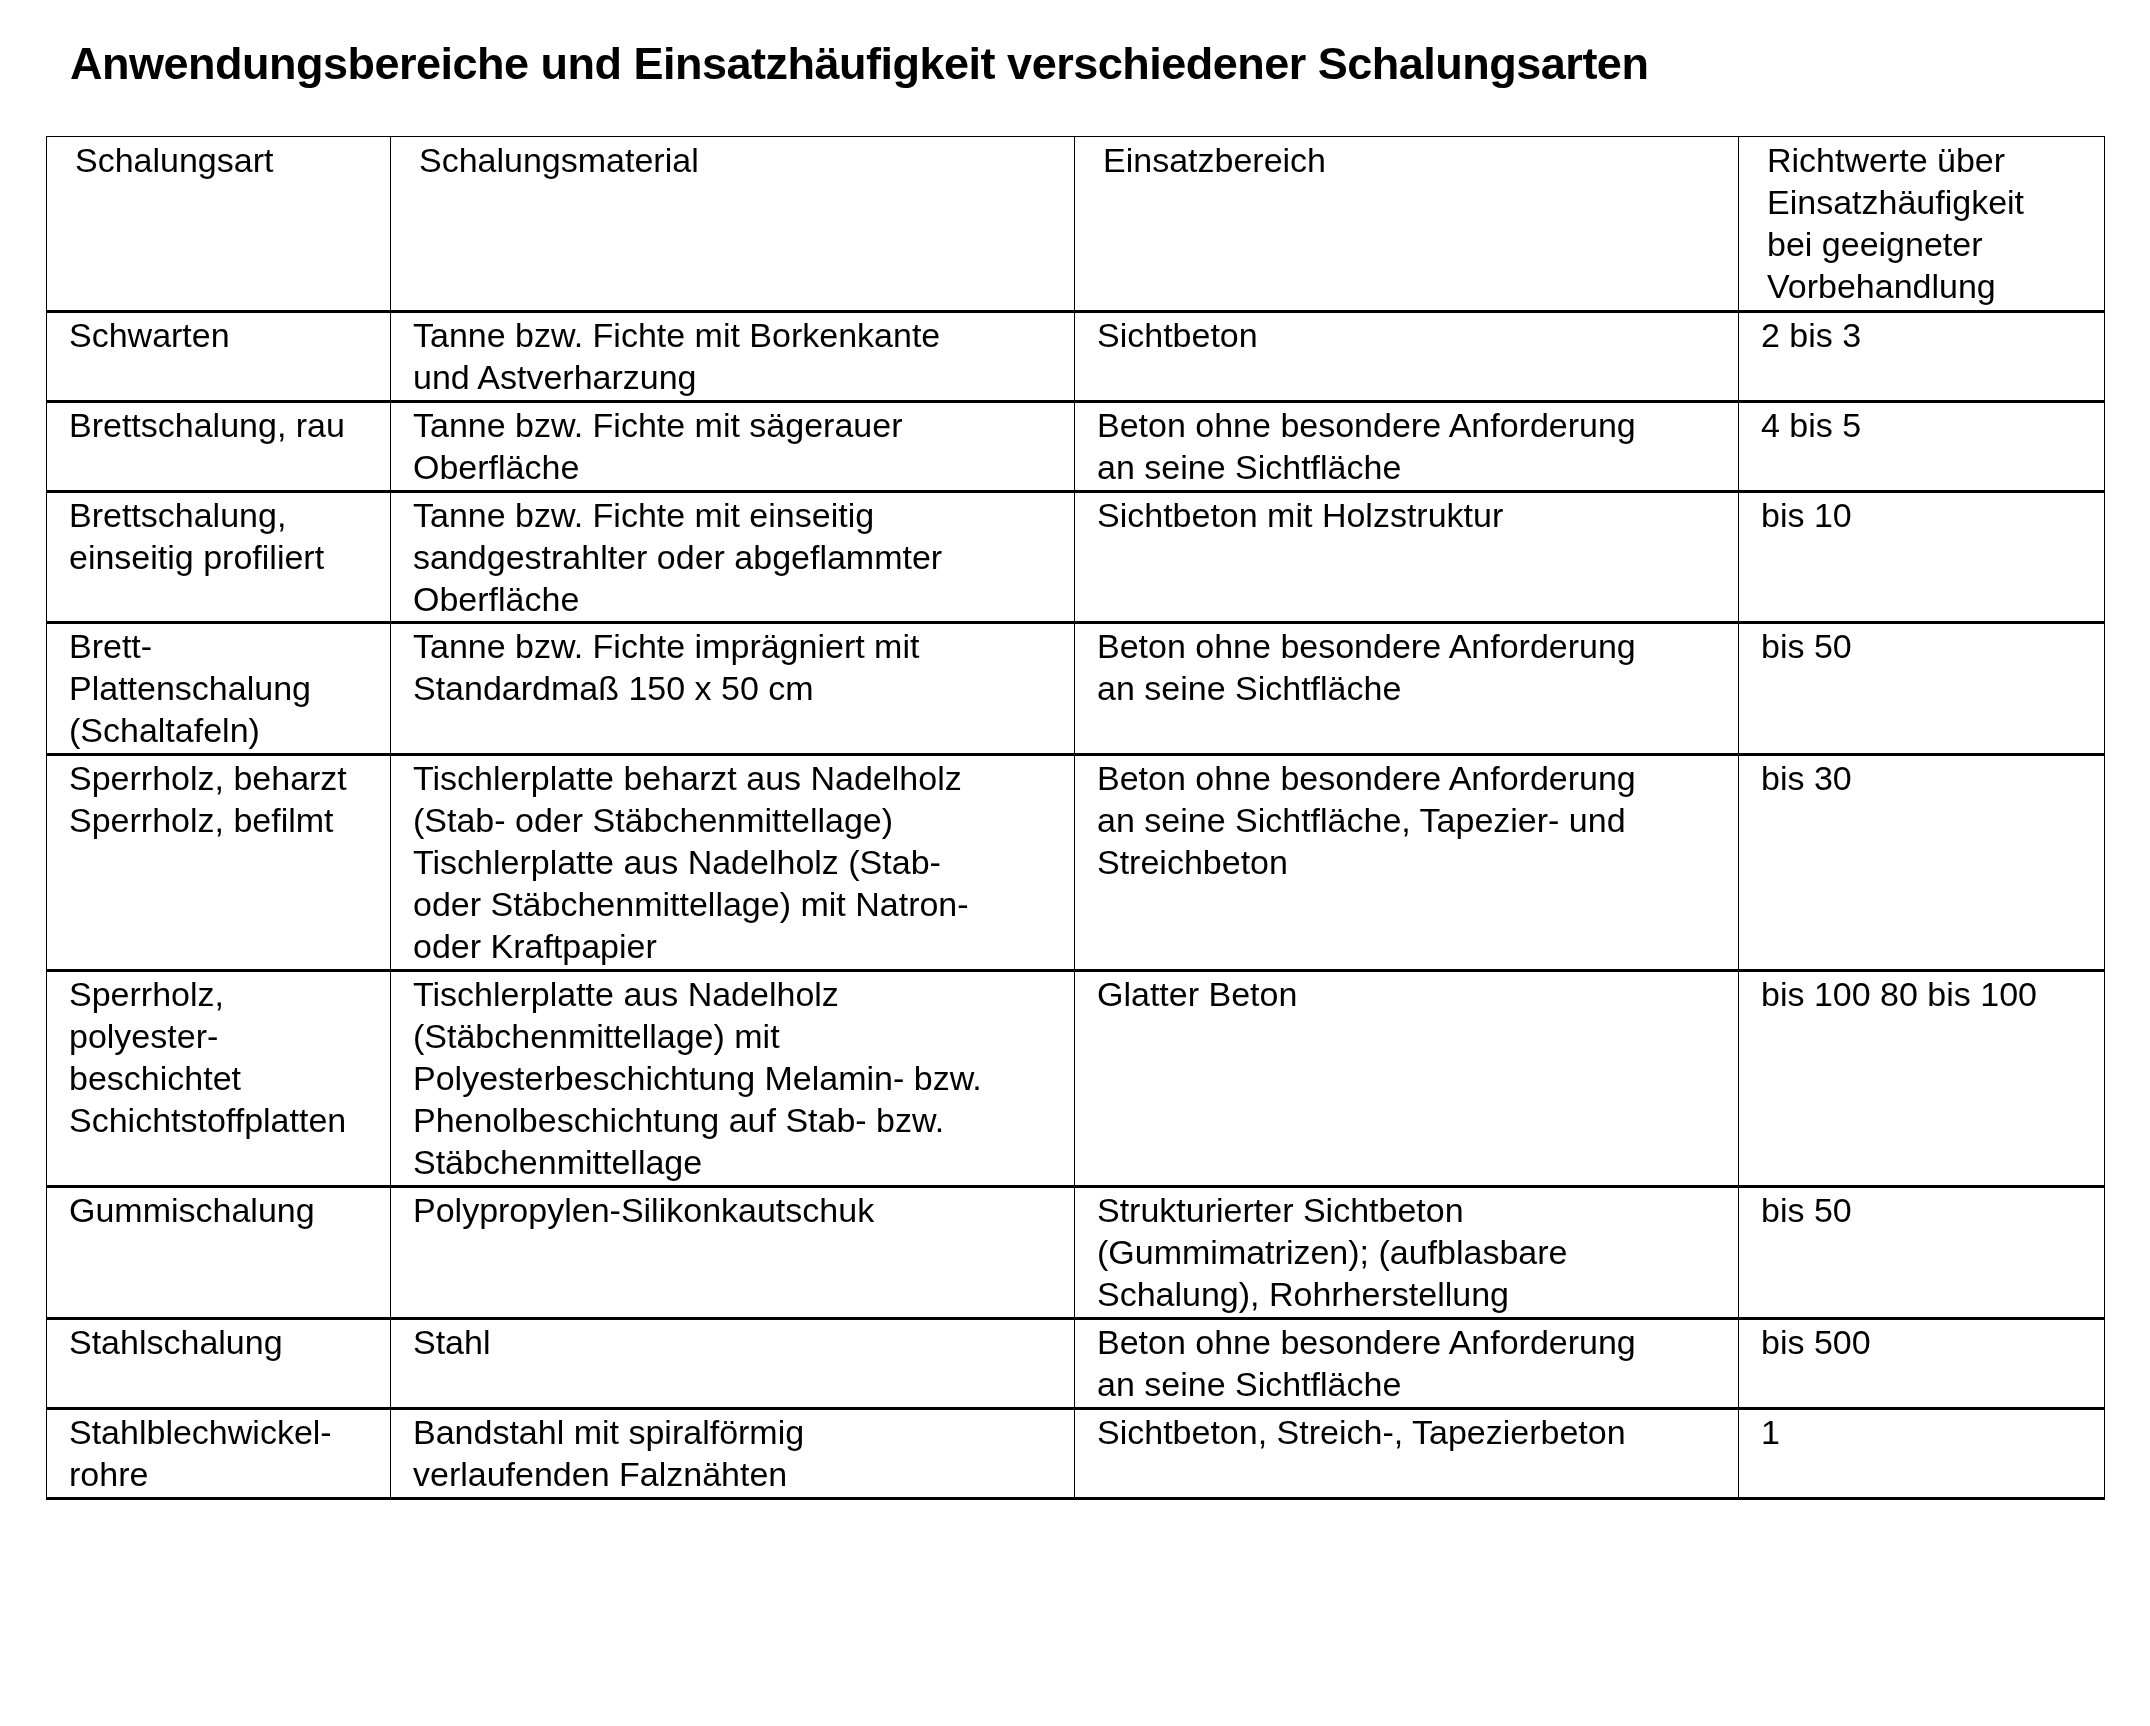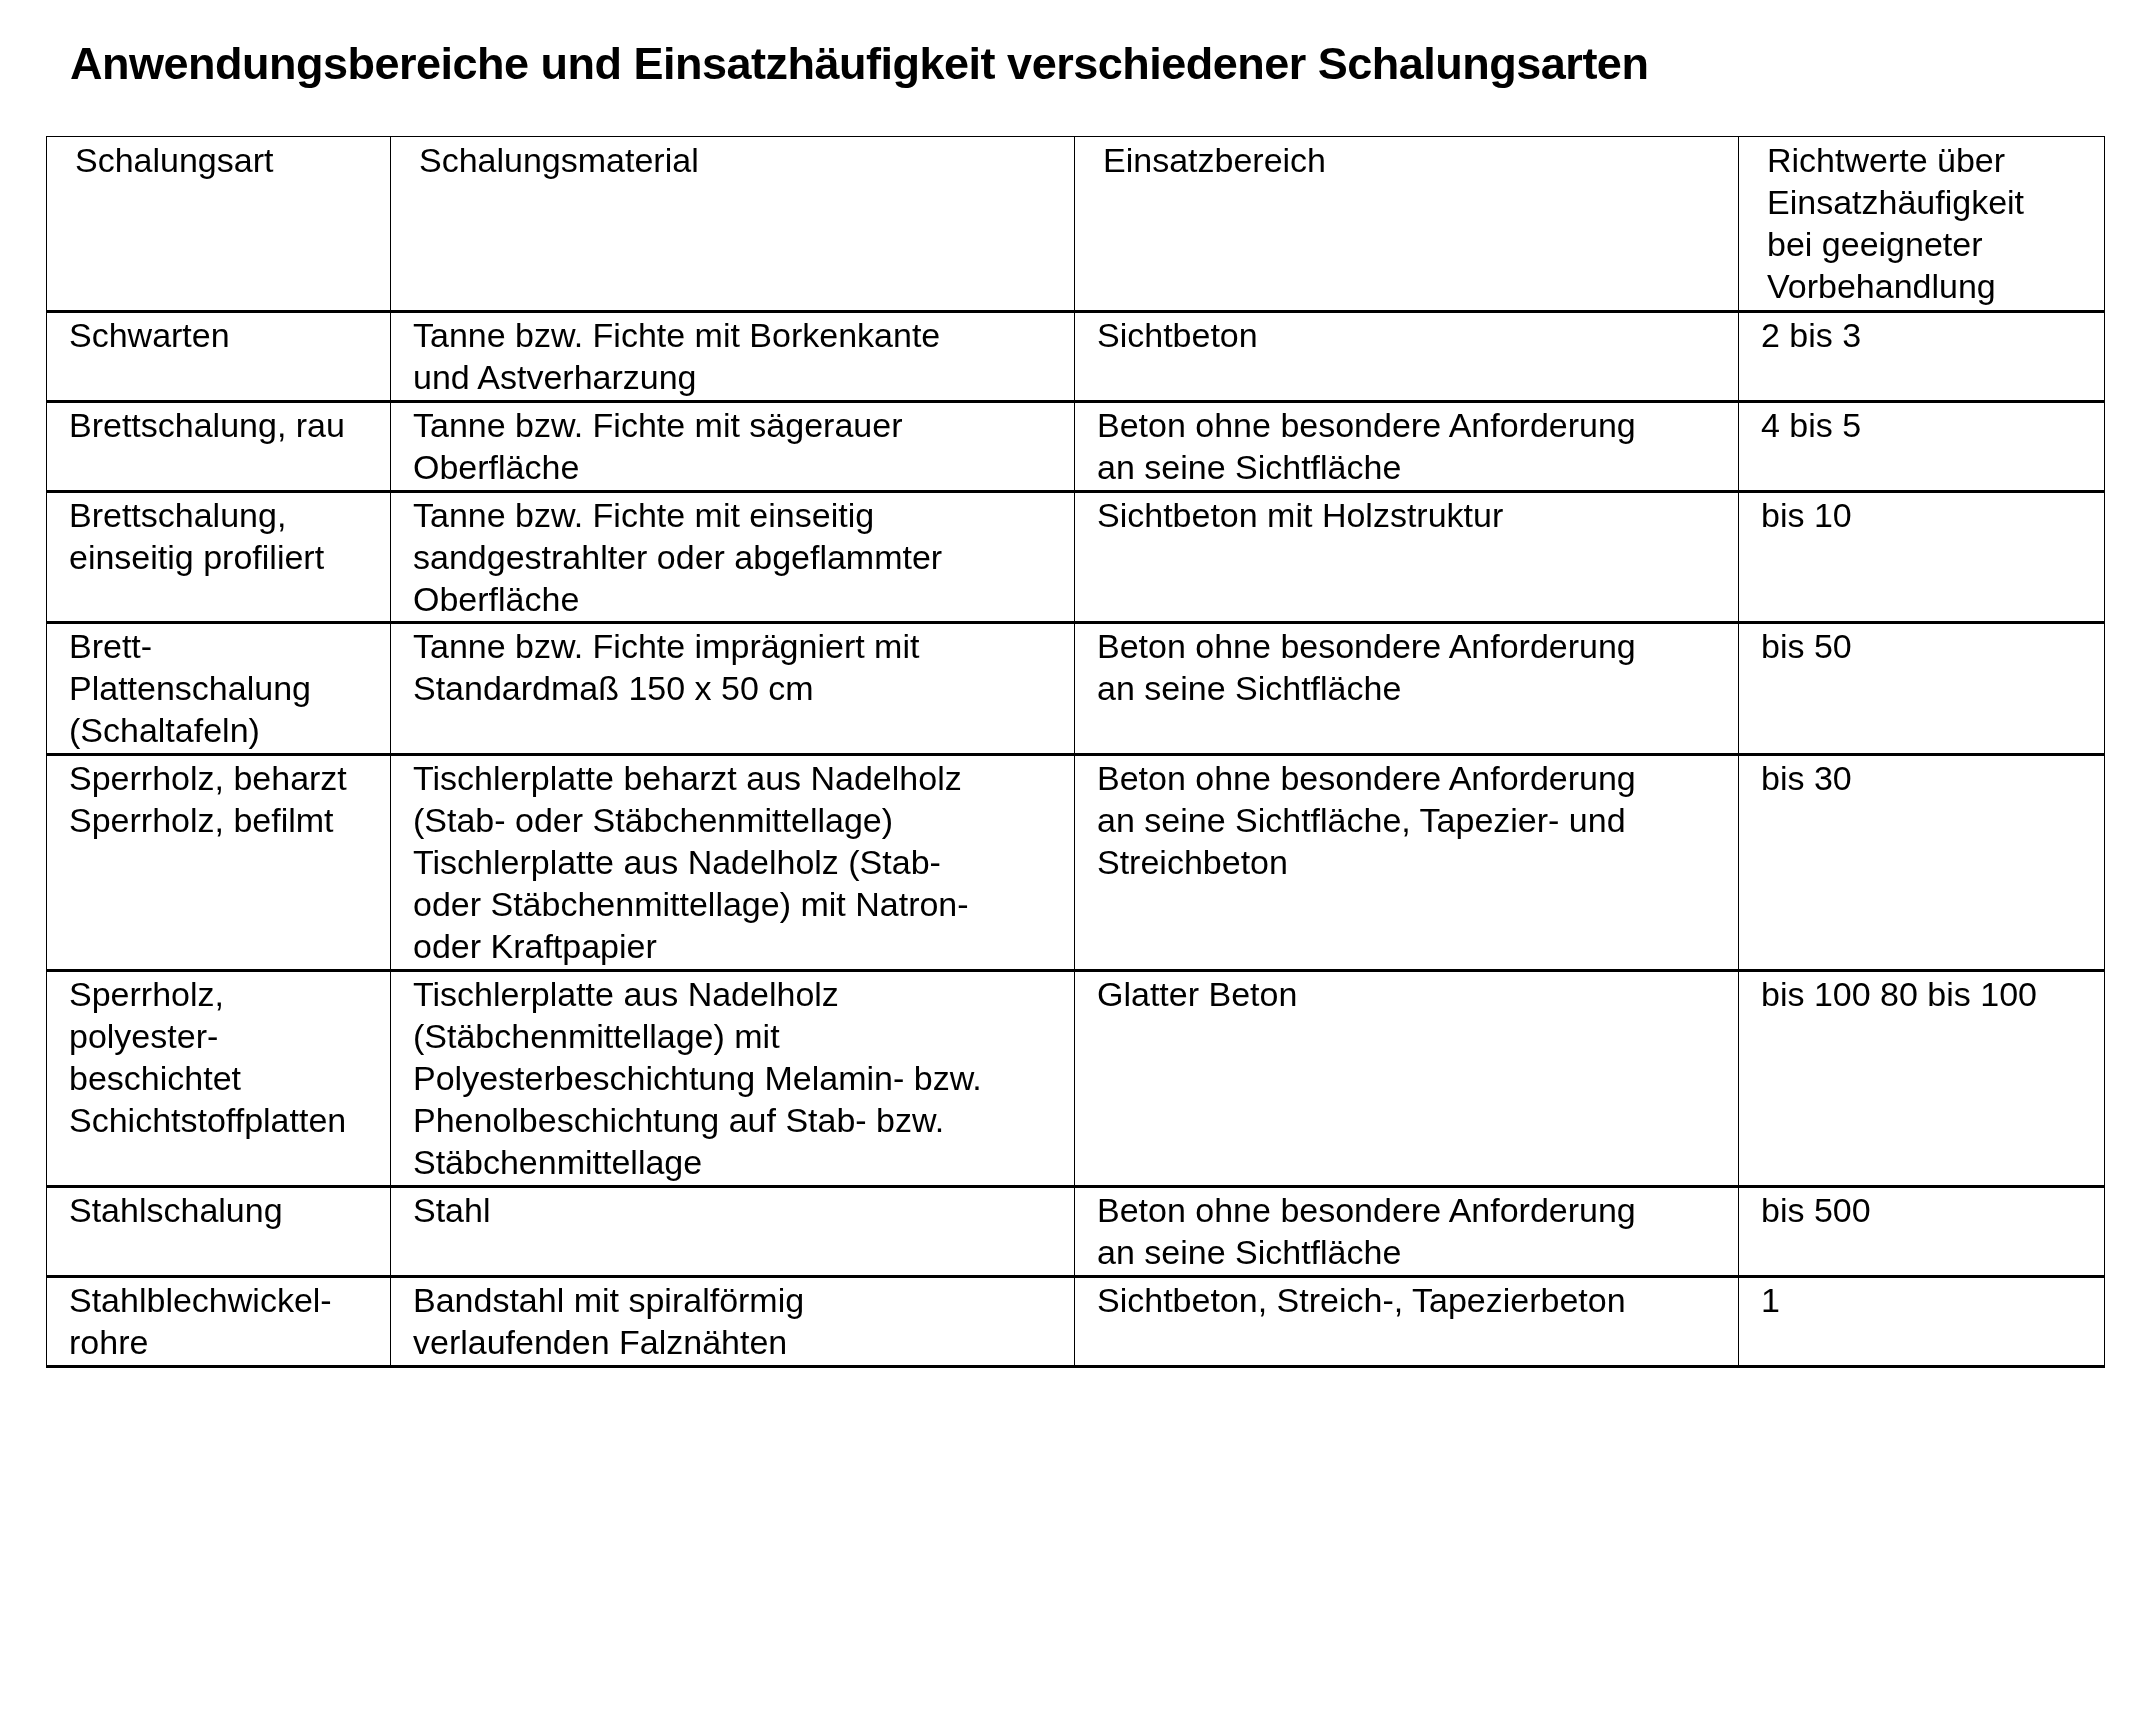--- a/index.html
+++ b/index.html
@@ -102,20 +102,28 @@
 Schichtstoffplatten</td>
         <td>Tischlerplatte aus Nadelholz
 (Stäbchenmittellage) mit
 Polyesterbeschichtung Melamin- bzw.
 Phenolbeschichtung auf Stab- bzw.
 Stäbchenmittellage</td>
         <td>Glatter Beton</td>
         <td class="num">bis 100 80 bis 100</td>
       </tr>
       <tr>
+        <td>Gummischalung</td>
+        <td>Polypropylen-Silikonkautschuk</td>
+        <td>Strukturierter Sichtbeton
+(Gummimatrizen); (aufblasbare
+Schalung), Rohrherstellung</td>
+        <td class="num">bis 50</td>
+      </tr>
+      <tr>
         <td>Stahlschalung</td>
         <td>Stahl</td>
         <td>Beton ohne besondere Anforderung
 an seine Sichtfläche</td>
         <td class="num">bis 500</td>
       </tr>
       <tr>
         <td class="mid">Stahlblechwickel-
 rohre</td>
         <td class="mid">Bandstahl mit spiralförmig

